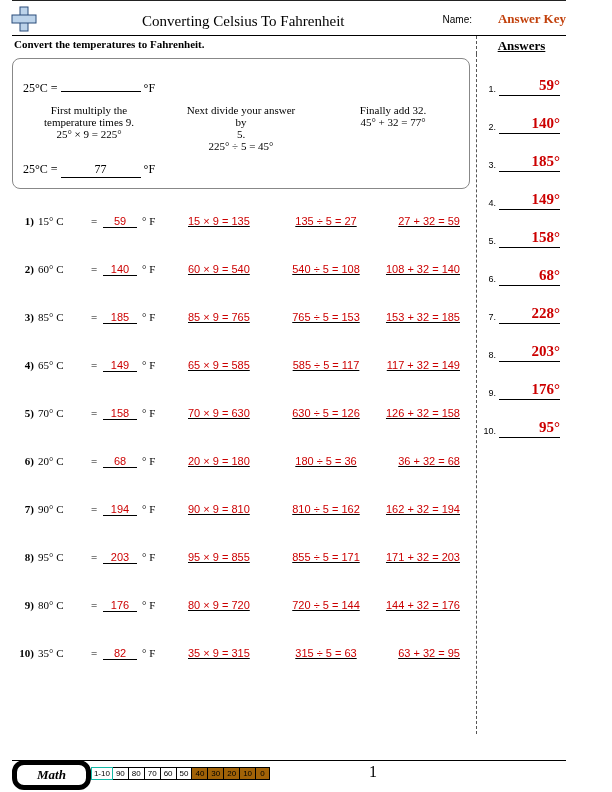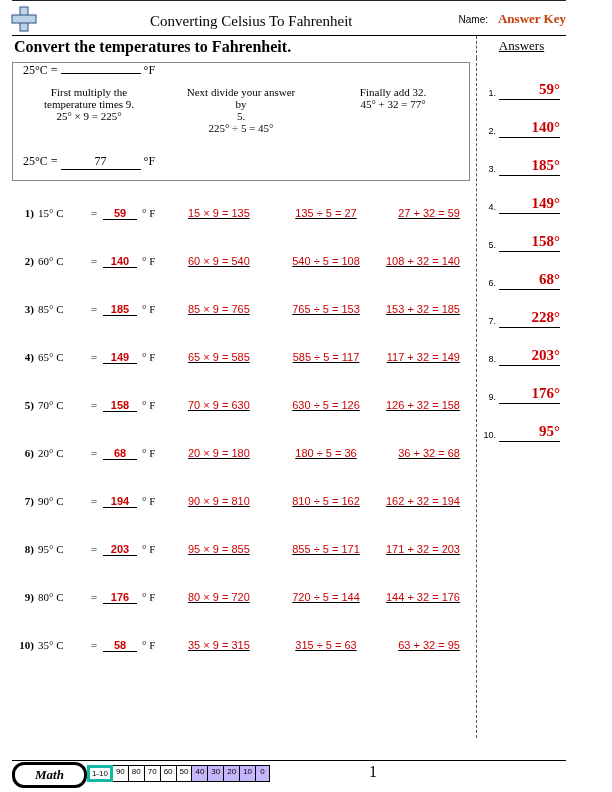--- a/index.html
+++ b/index.html
@@ -33,45 +33,45 @@
   }
   .title {
     flex: 1;
     text-align: center;
     font-family: "Times New Roman", serif;
     font-size: 15px;
     padding-top: 4px;
   }
   .name-block {
     font-size: 10px;
-    display:flex; align-items:center; gap:4px;
+    display:flex; align-items:center; gap:20px;
   }
   .answer-key {
     font-family: "Comic Sans MS", cursive;
     color: #c2410c;
     font-weight: bold;
     font-size: 13px;
     margin-left: 6px;
   }
   .thin-rule { margin: 0 12px; border-top: 1px solid #000; }
   .instr-row {
     display:flex;
     padding: 0 12px;
   }
   .instr {
     font-weight: bold;
     font-family: "Times New Roman", serif;
-    font-size: 16px;
+    font-size: 11px;
     padding: 2px 0 2px 2px;
   }
   .answers-head {
     width: 90px;
     text-align: center;
     font-family: "Times New Roman", serif;
-    font-weight: normal;
+    font-weight: bold;
     font-size: 13px;
     text-decoration: underline;
     border-left: 1px dashed #555;
     padding-top: 2px;
   }
   .body-row {
     display: flex;
     padding: 0 12px;
     height: 680px;
   }
@@ -80,45 +80,45 @@
     padding-right: 6px;
     position: relative;
   }
   .right-col {
     width: 90px;
     border-left: 1px dashed #555;
     padding-top: 6px;
   }
   .example-box {
     border: 1px solid #888;
-    border-radius: 0;
+    border-radius: 8px;
     margin: 4px 0 8px 0;
-    padding: 0 10px 10px 10px;
+    padding: 22px 10px 10px 10px;
     font-family: "Times New Roman", serif;
   }
   .ex-top, .ex-bot { font-size: 12px; }
   .ex-blank { display:inline-block; width:80px; border-bottom:1px solid #000; text-align:center; }
   .ex-blank-fill { display:inline-block; width:80px; border-bottom:1px solid #000; text-align:center; }
   .ex-cols {
-    display:flex; justify-content: space-between; margin: 8px 0 20px 0;
+    display:flex; justify-content: space-between; margin: 8px 0 10px 0;
     font-size: 11px; text-align:center;gap:20px;
   }
   .ex-col { flex:1; padding: 0 6px; }
   .problems { }
   .prow {
     display:flex;
     align-items: center;
     height: 48px;
     font-family: "Times New Roman", serif;
     font-size: 11px;
   }
   .pnum { width: 26px; text-align:right; font-weight:bold; padding-right:4px;}
   .pcelsius { width: 50px; }
   .peq { width: 12px; text-align:center; }
-  .pans-slot { width: 40px; text-align:center; position:relative;font-weight:bold; }
+  .pans-slot { width: 40px; text-align:center; position:relative; }
   .pans-underline { display:inline-block; width:34px; border-bottom:1px solid #000; text-align:center; }
   .pans-val { color:#c00; font-family: Arial, sans-serif; font-size:11px; }
   .punitF { width: 30px; padding-left:2px; }
   .pwork { flex:1; display:flex; justify-content: space-between; padding: 0 6px 0 18px; text-decoration: underline; }
   .pw { color:#c00; font-size: 11px; font-family: Arial, sans-serif; width:33%; }
   .pw2 { text-align:center;}
   .pw3 { text-align:right; padding-right:4px;}
 
   .ans-row {
     display:flex;
@@ -142,21 +142,21 @@
     position:absolute;
     bottom: 6px;
     left: 12px;
     right: 12px;
     height: 26px;
     border-top:1px solid #000;
     display:flex;
     align-items:center;
   }
   .math-badge {
-    border:3px solid #000000;
+    border:5px solid #000000;
     border-radius: 12px;
     padding: 2px 20px;
     font-family:"Times New Roman", serif;
     font-weight:bold;
     font-style:italic;
     font-size:13px;
     margin-top:2px;
   }
   .site {
     flex:1;
@@ -169,23 +169,23 @@
     font-size:16px;
     position:absolute;
     left:50%;
     transform:translateX(80px);
     top:2px;
   }
   .score-grid {
     display:flex;
     font-size:8px;
   }
-  .score-grid .lbl { border:3px solid #14b8a6; padding:1px 2px; background:#fff;}
+  .score-grid .lbl { border:1px solid #14b8a6; padding:1px 2px; background:#fff;}
   .score-grid .cell { border:1px solid #000; border-left:none; padding:1px 3px; min-width:14px; text-align:center;}
-  .score-grid .shade { background:#c4b5fd; }
+  .score-grid .shade { background:#a16207; }
 </style>
 </head>
 <body>
 <div class="page">
 
 <div class="top-rule"></div>
 <div class="header-row">
   <div class="logo-slot">
     <svg class="logo-cross" viewBox="0 0 28 28">
       <rect x="10" y="2" width="8" height="24" fill="#bcd3ea" stroke="#2a4d7a"></rect>
@@ -343,21 +343,21 @@
             <div class="pwork">
               <span class="pw">80 × 9 = 720</span>
               <span class="pw pw2">720 ÷ 5 = 144</span>
               <span class="pw pw3">144 + 32 = 176</span>
             </div>
           </div>
           <div class="prow">
             <div class="pnum">10)</div>
             <div class="pcelsius">35° C</div>
             <div class="peq">=</div>
-            <div class="pans-slot"><span class="pans-underline"><span class="pans-val">58</span></span></div>
+            <div class="pans-slot"><span class="pans-underline"><span class="pans-val">82</span></span></div>
             <div class="punitF">° F</div>
             <div class="pwork">
               <span class="pw">35 × 9 = 315</span>
               <span class="pw pw2">315 ÷ 5 = 63</span>
               <span class="pw pw3">63 + 32 = 95</span>
             </div>
           </div>
         </div>
 
   </div>

